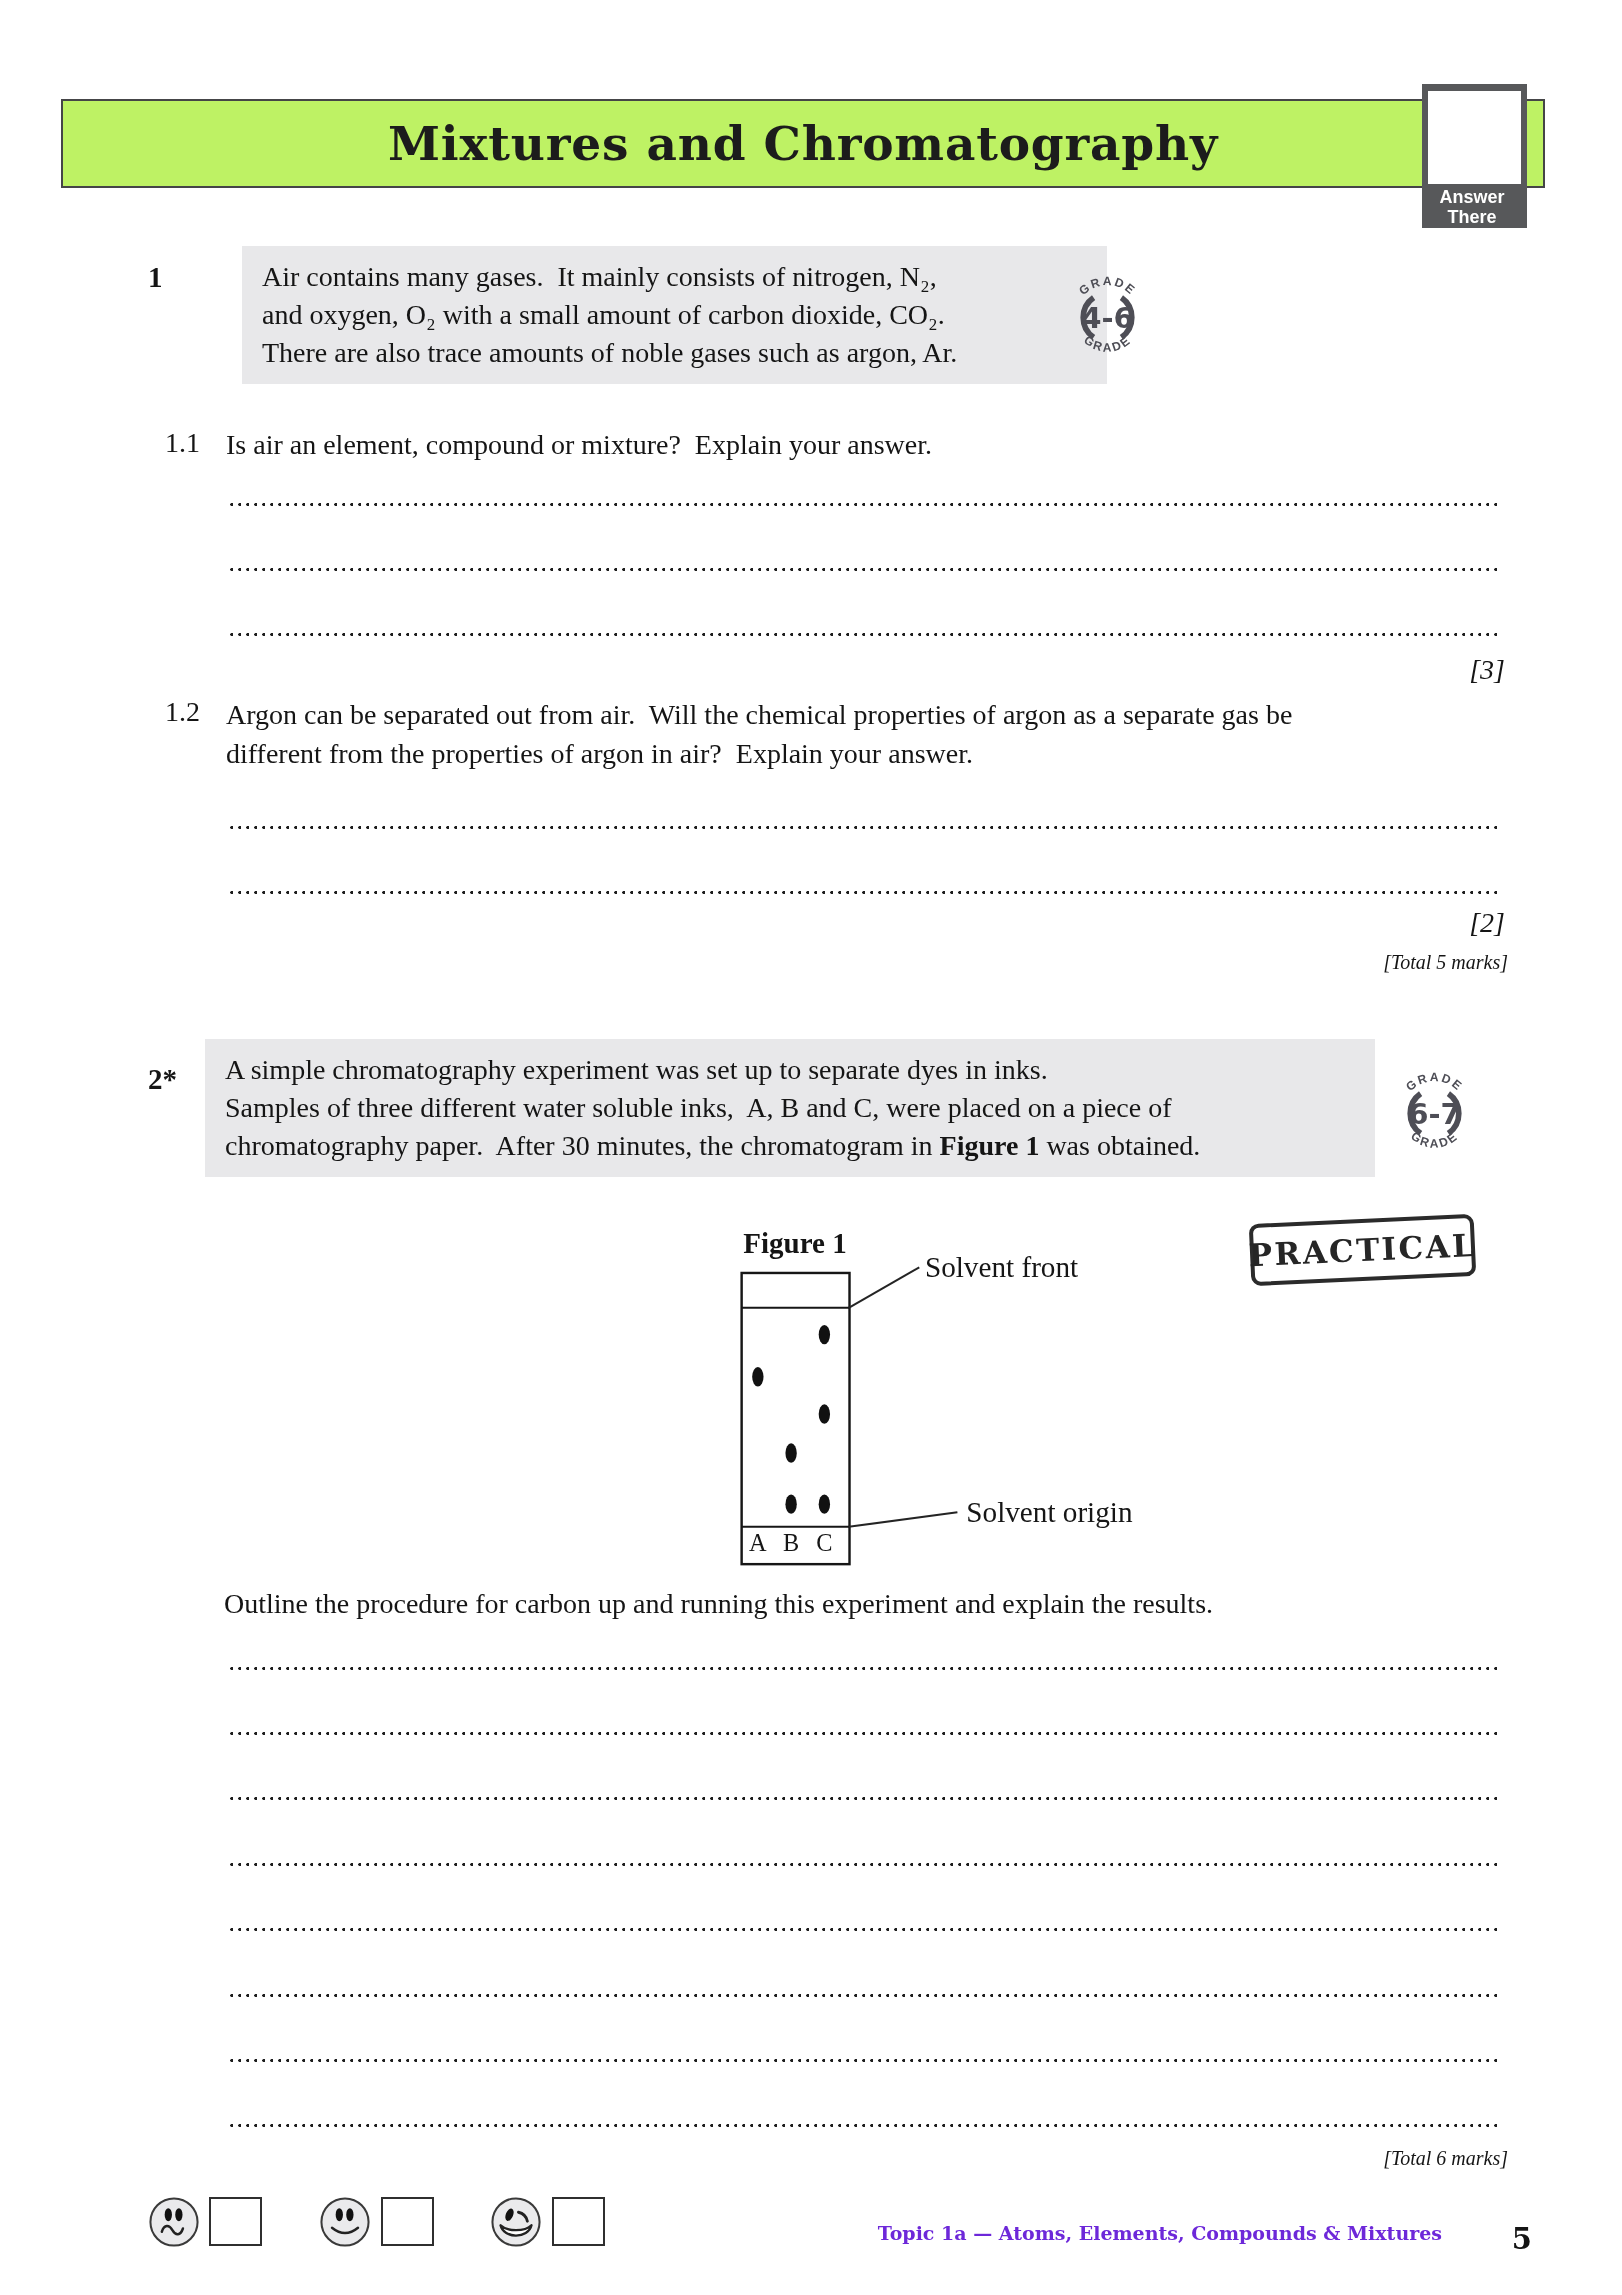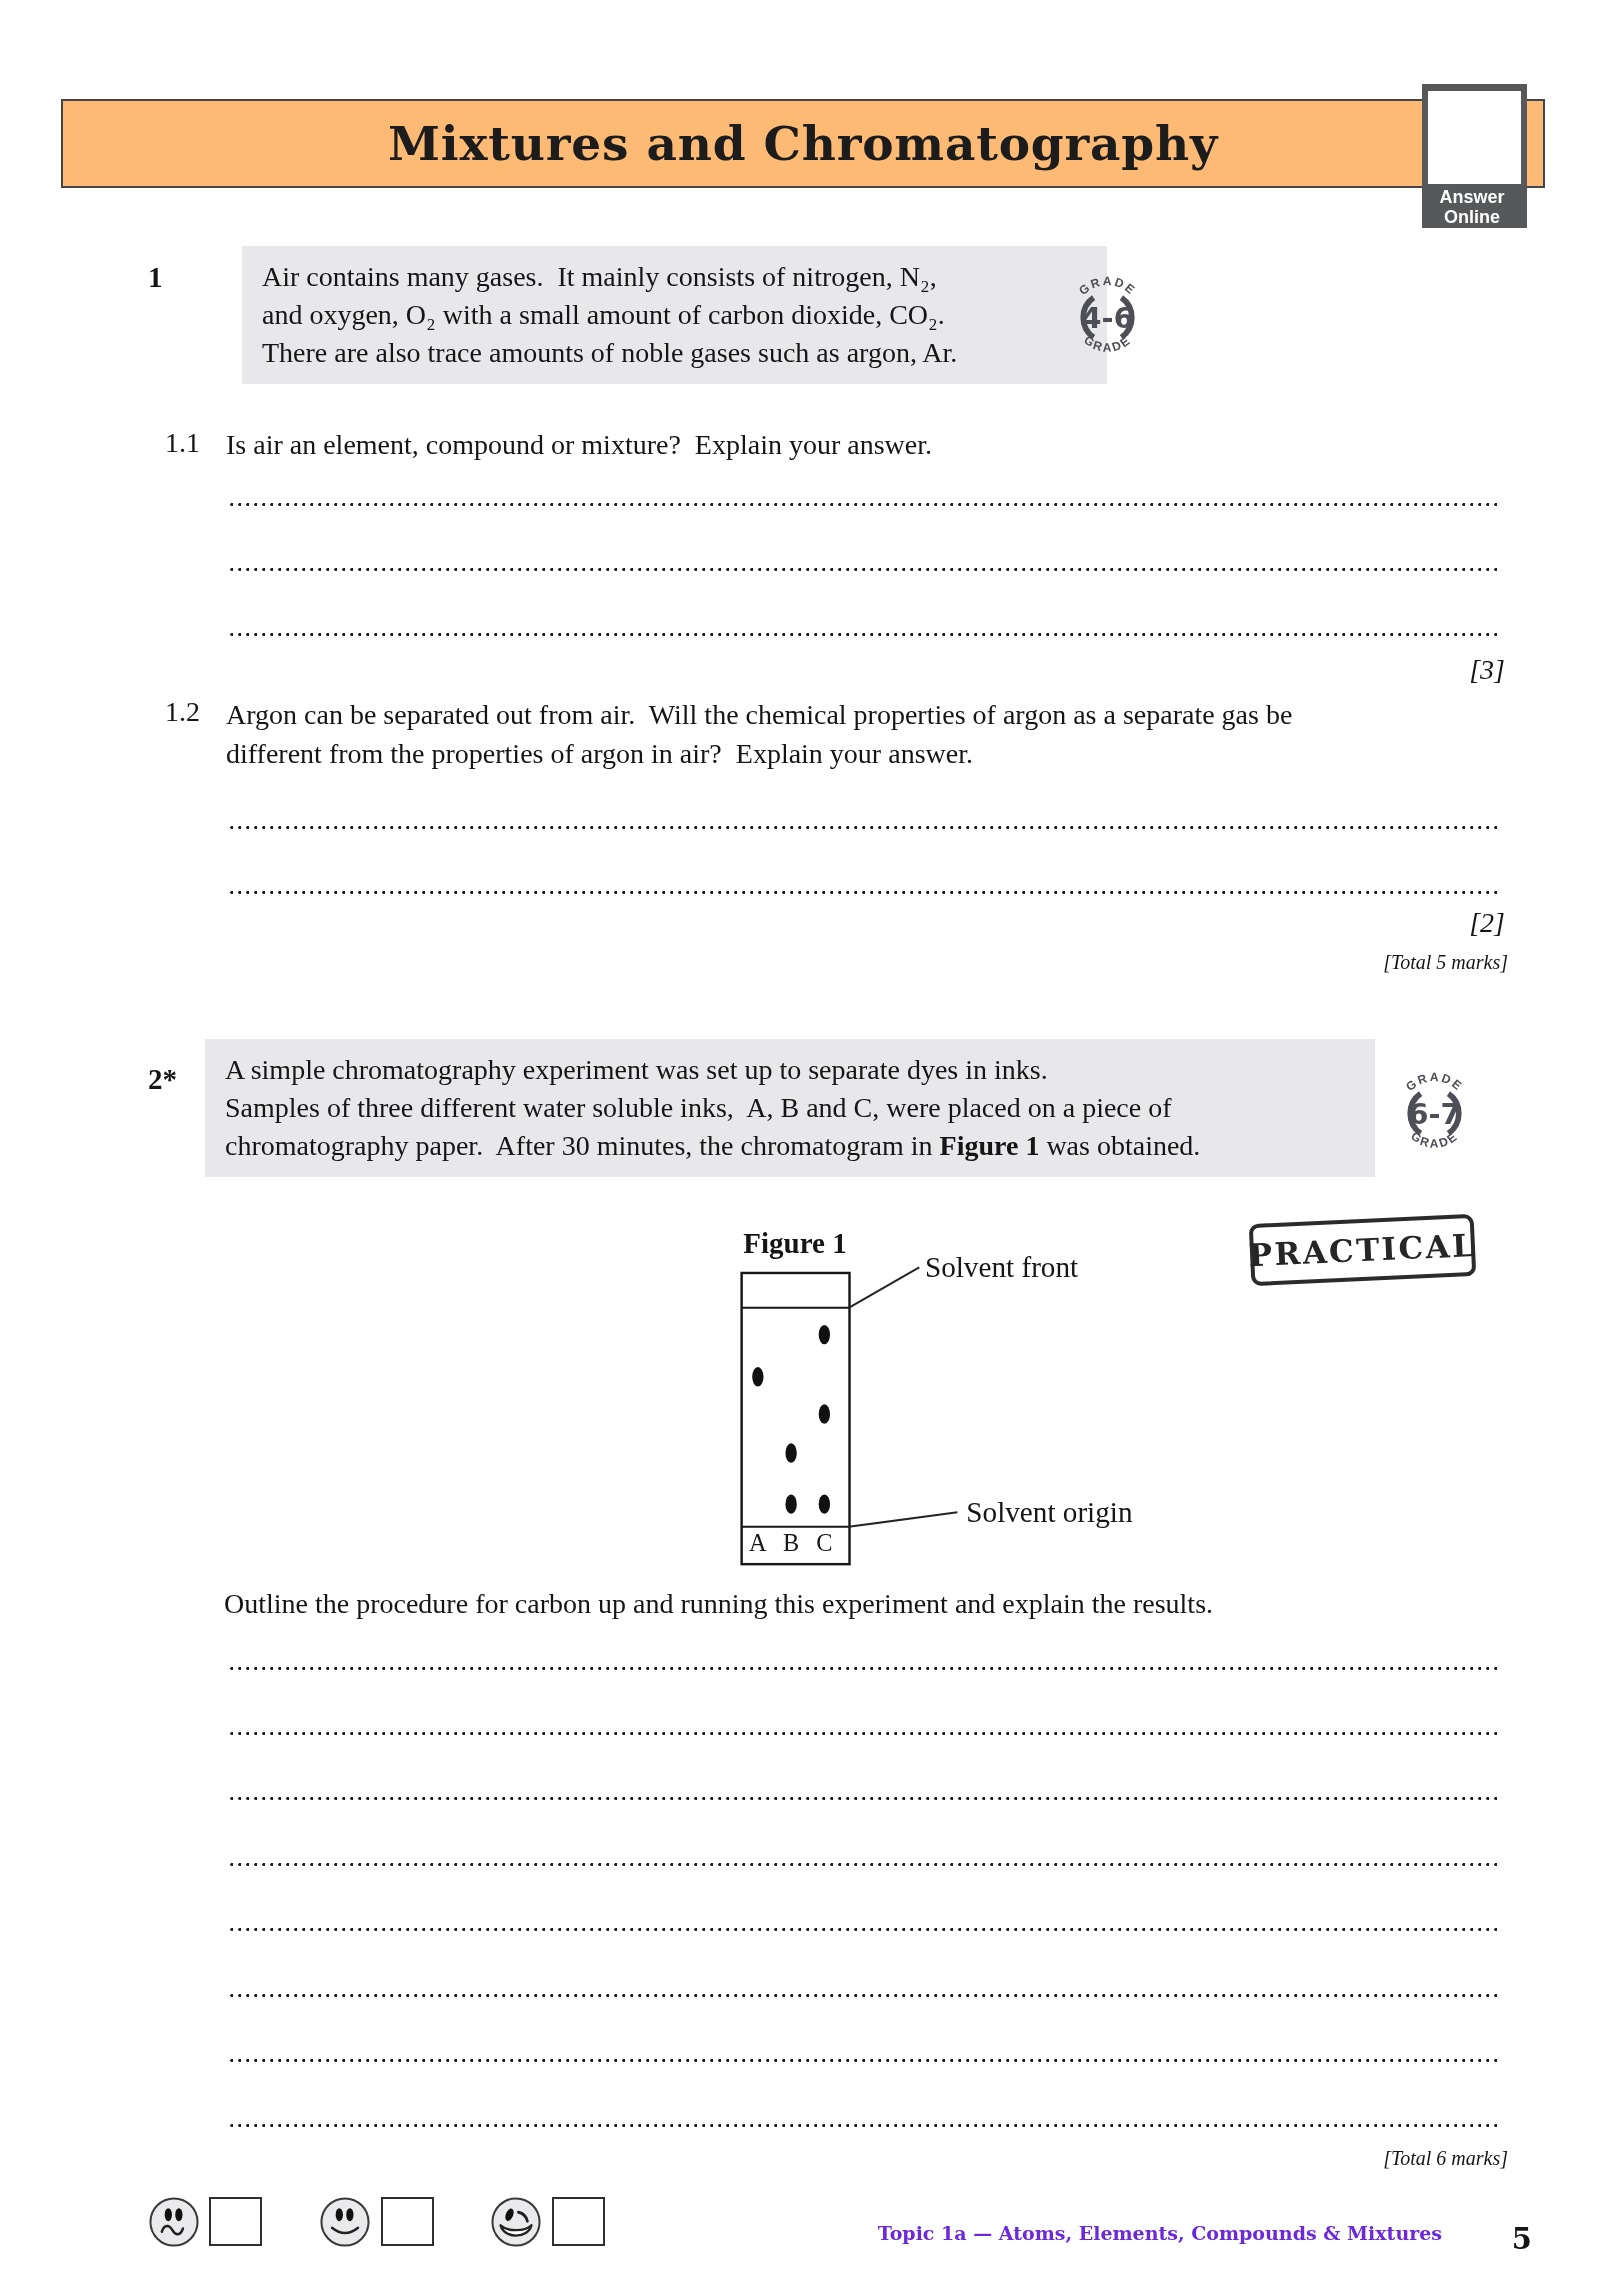--- a/index.html
+++ b/index.html
@@ -1,21 +1,21 @@
 <!DOCTYPE html>
 <html style="font-size:13px"><head>
 <meta charset="utf-8">
 <style>
   html,body{margin:0;padding:0;background:#ffffff;}
   .page{position:relative;width:1623px;height:2295px;background:#fff;overflow:hidden;
         font-family:"Liberation Serif","DejaVu Serif",serif;color:#151515;}
   .abs{position:absolute;}
 
   
-  .banner{left:61px;top:99px;width:1480px;height:85px;background:#fdba74;border:2.4px solid #454547;
+  .banner{left:61px;top:99px;width:1480px;height:85px;background:#bef264;border:2.4px solid #454547;
           display:flex;align-items:center;justify-content:center;}
   .banner-title{font-family:"DejaVu Serif","Liberation Serif",serif;font-weight:bold;font-size:47px;
                 color:#1c1c1c;letter-spacing:0.8px;}
 
   
   .ao-badge{left:1422px;top:84px;width:105px;height:144px;background:#57585a;}
   .ao-qr{position:absolute;left:5.7px;top:7.3px;width:93px;height:93px;background:#ffffff;}
   .ao-label{position:absolute;left:0;top:104px;width:100px;text-align:center;color:#ffffff;
             font-family:"Liberation Sans","DejaVu Sans",sans-serif;font-weight:bold;font-size:18px;line-height:19.5px;}
 
@@ -58,21 +58,21 @@
 <div class="page">
 
   <div class="abs banner">
     <div class="banner-title">Mixtures and Chromatography</div>
   </div>
 
   <div class="abs ao-badge">
     <div class="ao-qr"></div>
     <div class="ao-label">
       <div>Answer</div>
-      <div>Online</div>
+      <div>There</div>
     </div>
   </div>
 
   <div class="abs qnum" style="left:148px;top:261px;">1</div>
 
   <div class="abs qbox" style="left:205px;top:246px;width:845px;height:126px;margin-left:37px;">
     <div class="line">Air contains many gases.  It mainly consists of nitrogen, N₂,</div>
     <div class="line">and oxygen, O₂ with a small amount of carbon dioxide, CO₂.</div>
     <div class="line">There are also trace amounts of noble gases such as argon, Ar.</div>
   </div>

